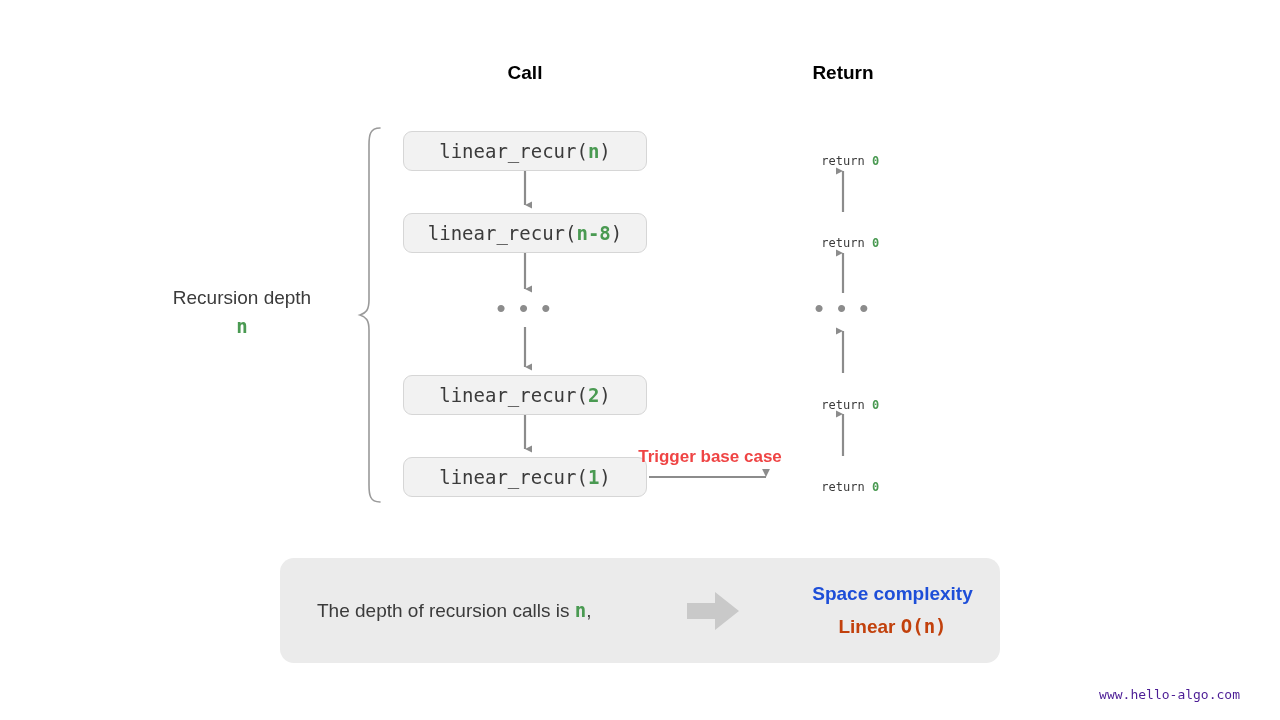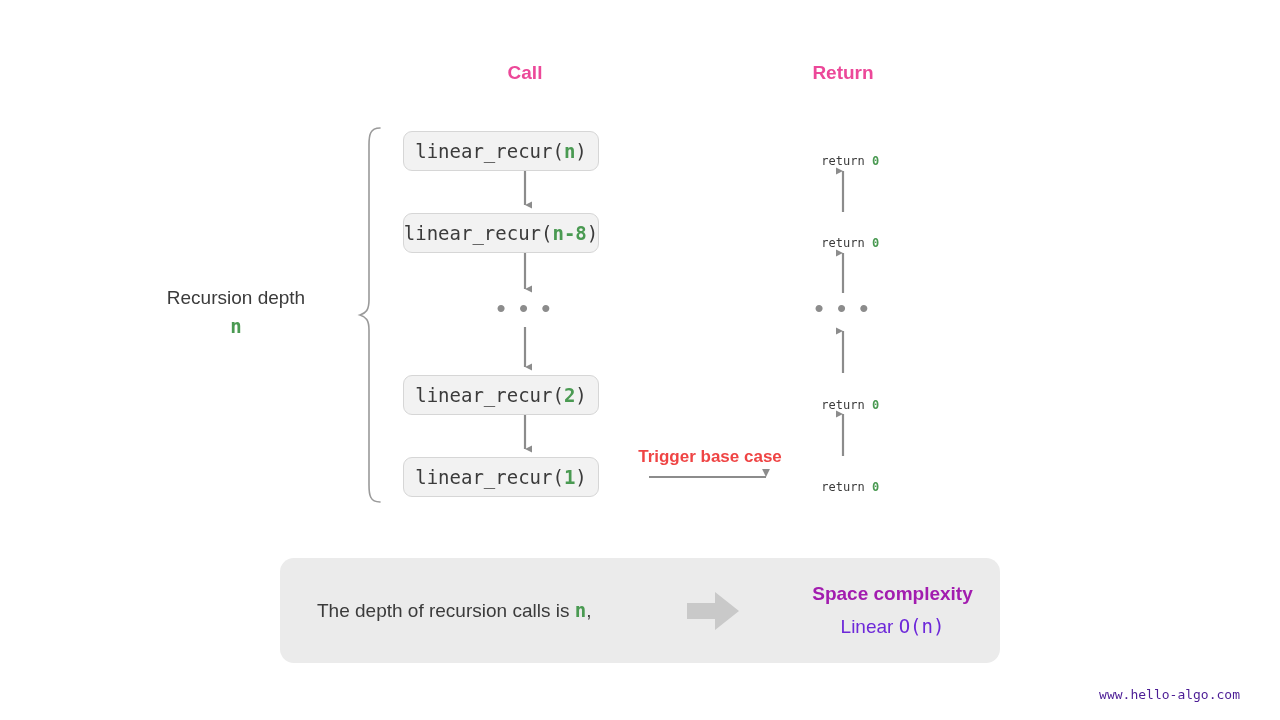--- a/index.html
+++ b/index.html
@@ -14,32 +14,32 @@
     overflow: hidden;
     font-family: "Liberation Sans", sans-serif;
     color: #3b3b3b;
   }
 
   
   .col-header {
     position: absolute;
     font-size: 19px;
     font-weight: bold;
-    color: #ec4899;
+    color: #000000;
     text-align: center;
     white-space: nowrap;
     transform: translateX(-50%);
   }
   #header-call  { left: 525px; top: 62px; }
   #header-return{ left: 843px; top: 62px; }
 
   
   #depth-label {
     position: absolute;
-    left: 236px;
+    left: 242px;
     top: 285px;
     transform: translateX(-50%);
     text-align: center;
     white-space: nowrap;
   }
   #depth-label .depth-title {
     display: block;
     font-size: 19px;
     color: #3b3b3b;
     line-height: 26px;
@@ -59,21 +59,21 @@
     left: 352px;
     top: 125px;
     width: 40px;
     height: 380px;
   }
 
   
   .call-box {
     position: absolute;
     left: 403px;
-    width: 196px;
+    width: 244px;
     height: 40px;
     box-sizing: border-box;
     background: #f2f2f2;
     border: 1.5px solid #d6d6d6;
     border-radius: 9px;
     display: flex;
     align-items: center;
     justify-content: center;
     font-family: "DejaVu Sans Mono", monospace;
     font-size: 19px;
@@ -161,29 +161,29 @@
   #info-result {
     margin-left: 44px;
     text-align: center;
     flex: none;
     width: 215px;
   }
   #info-result .result-title {
     display: block;
     font-size: 19px;
     font-weight: bold;
-    color: #a21caf;
+    color: #1d4ed8;
     line-height: 32px;
     white-space: nowrap;
   }
   #info-result .result-value {
     display: block;
     font-size: 19px;
-    font-weight: normal;
-    color: #6d28d9;
+    font-weight: bold;
+    color: #c2410c;
     line-height: 32px;
     white-space: nowrap;
   }
   #info-result .result-value .mono { font-family: "DejaVu Sans Mono", monospace; }
 
   
   #watermark {
     position: absolute;
     right: 40px;
     bottom: 18px;

